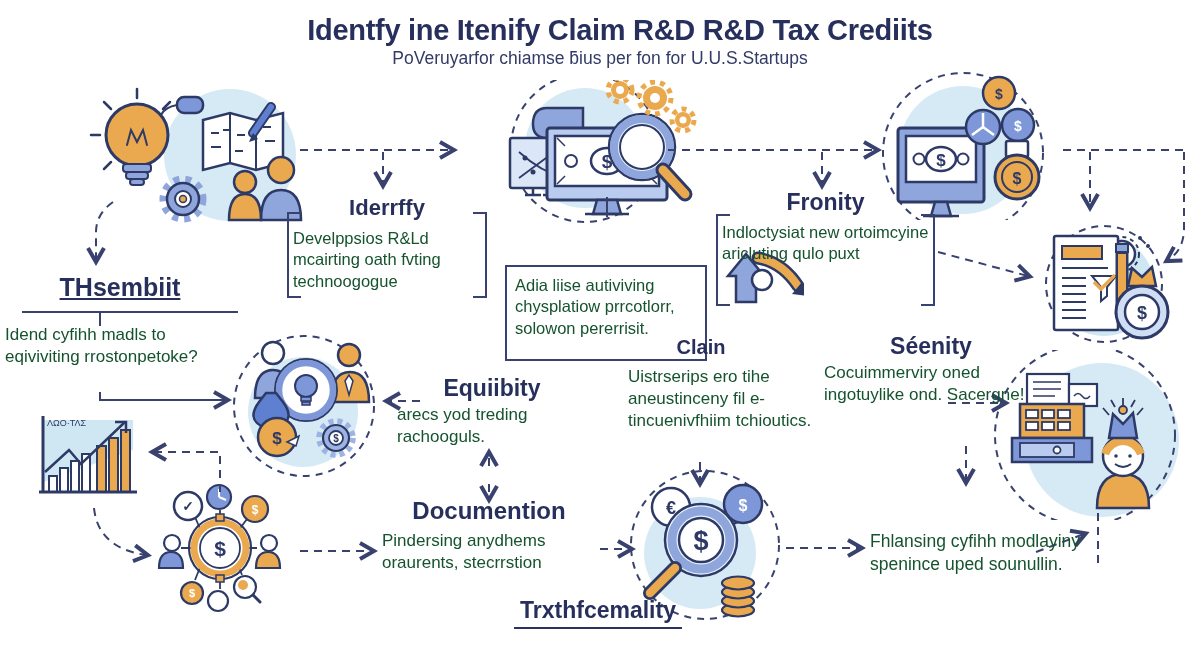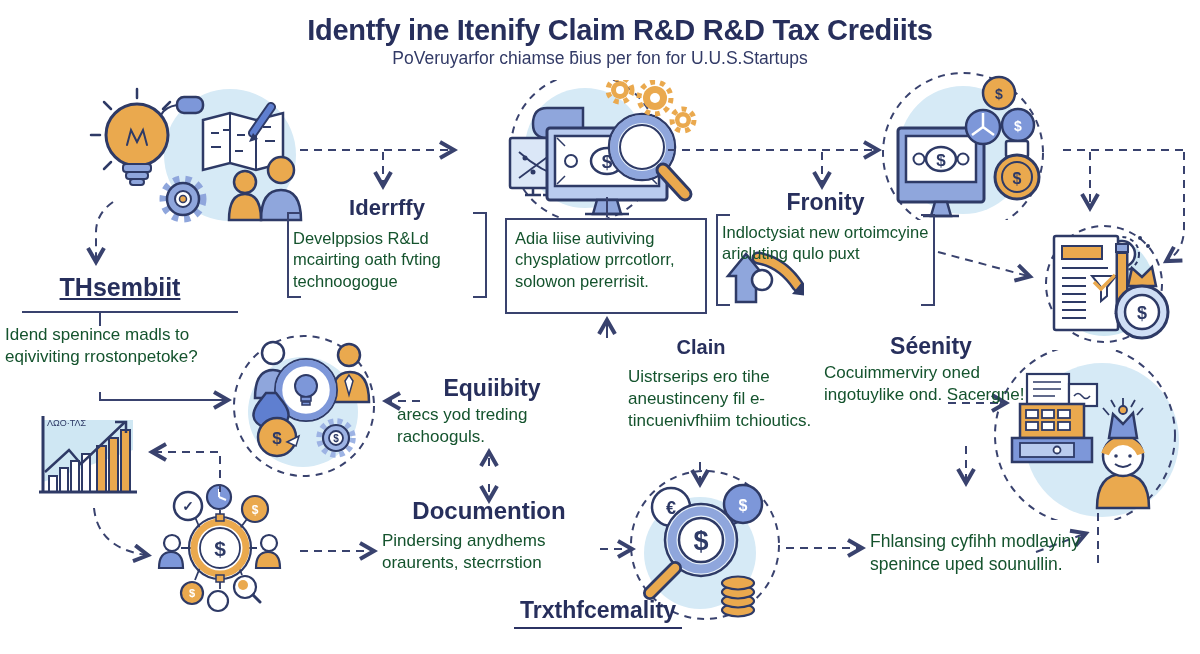--- a/index.html
+++ b/index.html
@@ -8,21 +8,21 @@
   .abs{position:absolute;}
   .h{font-weight:bold;color:#272f5c;text-align:center;line-height:1.1;}
   .b{color:#14532d;text-align:left;line-height:1.3;}
   .ttl{font-size:29px;font-weight:bold;color:#272f5c;text-align:center;letter-spacing:-0.3px;}
   .sub{font-size:17.5px;color:#323a66;text-align:center;}
   .brk{position:absolute;}
   .brk::before{content:"";position:absolute;top:0;left:0;width:14px;height:100%;
                border:2.5px solid #39426e;border-right:none;box-sizing:border-box;}
   .brk::after{content:"";position:absolute;top:0;right:0;width:14px;height:100%;
               border:2.5px solid #39426e;border-left:none;box-sizing:border-box;}
-  .box{border:2px solid #39426e;background:#fff;box-sizing:border-box;}
+  .box{border:2px solid #39426e;background:#fff;box-sizing:border-box;margin-top:47px;}
   svg{display:block;}
   svg text{font-family:"Liberation Sans", sans-serif;}
   .z2{z-index:2}.z5{z-index:5}.z6{z-index:6}.z8{z-index:8}
 </style>
 </head>
 <body>
 
 <div class="canvas">
 
   <div class="abs ttl z8" style="left:0;right:0;top:14px;margin-left:40px;">Identfy ine Itenify Claim R&amp;D R&amp;D Tax Crediits</div>
@@ -381,21 +381,21 @@
   <svg class="abs z6" style="left:724px;top:240px;" width="80" height="66" viewBox="0 0 80 66">
     <path d="M34,18 Q58,22 74,46" fill="none" stroke="#2e3a66" stroke-width="13" stroke-linecap="round"></path>
     <path d="M34,18 Q58,22 74,46" fill="none" stroke="#eaa94e" stroke-width="8" stroke-linecap="round"></path>
     <path d="M12,62 V36 H4 L22,14 L40,36 H32 V62 Z" fill="#8fa6dc" stroke="#2e3a66" stroke-width="2.5"></path>
     <circle cx="38" cy="40" r="10" fill="#fff" stroke="#2e3a66" stroke-width="2.5"></circle>
     <path d="M78,42 L84,56 L68,54 Z" fill="#2e3a66"></path>
   </svg>
   <div class="abs b z8" style="left:722px;top:222px;width:207px;font-size:16.5px;">Indloctysiat new ortoimcyine aricluting qulo puxt</div>
 
   <div class="abs h z8" style="left:0;top:274px;width:240px;font-size:25px;text-decoration:underline;">THsembiit</div>
-  <div class="abs b z8" style="left:5px;top:324px;width:235px;font-size:17px;">Idend spenince madls to eqiviviting rrostonpetoke?</div>
+  <div class="abs b z8" style="left:5px;top:324px;width:235px;font-size:17px;">Idend cyfihh madls to eqiviviting rrostonpetoke?</div>
 
   <div class="abs h z8" style="left:392px;top:376px;width:200px;font-size:23px;">Equiibity</div>
   <div class="abs b z8" style="left:397px;top:404px;width:190px;font-size:17px;">arecs yod treding rachooguls.</div>
 
   <div class="abs h z8" style="left:602px;top:336px;width:198px;font-size:20px;text-align:center;">Clain</div>
   <div class="abs b z8" style="left:628px;top:366px;width:194px;font-size:17px;">Uistrserips ero tihe aneustinceny fil e-tincuenivfhiim tchioutics.</div>
 
   <div class="abs h z8" style="left:822px;top:334px;width:218px;font-size:23px;">Séenity</div>
   <div class="abs b z8" style="left:824px;top:362px;width:214px;font-size:17px;">Cocuimmerviry oned ingotuylike ond. Sacergne!</div>
 

